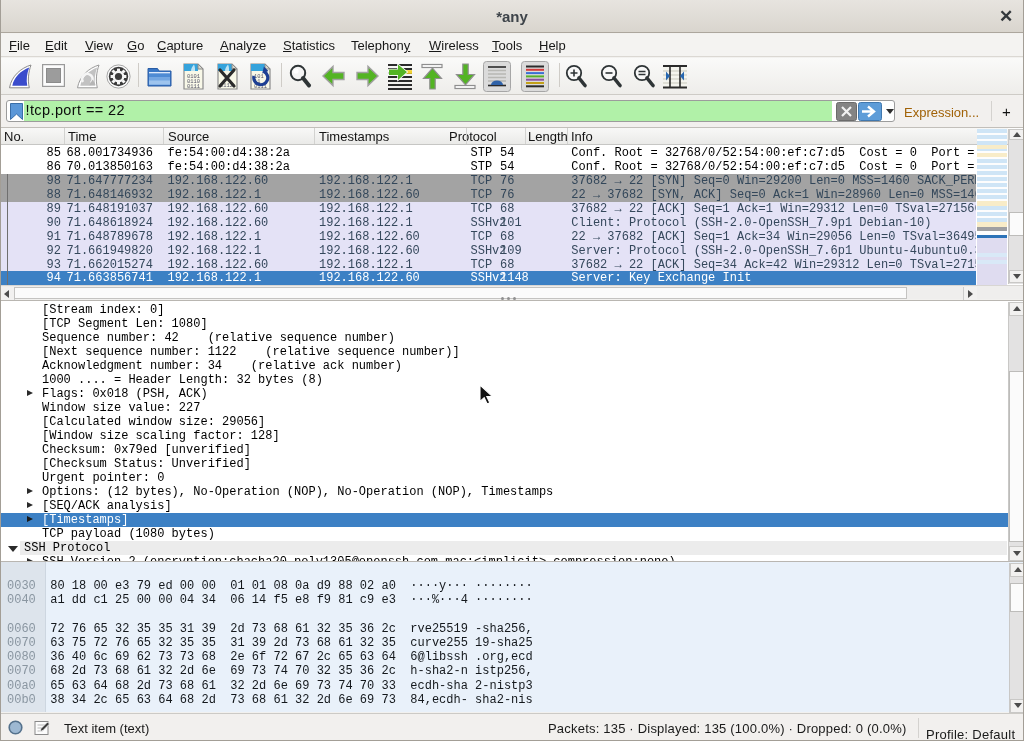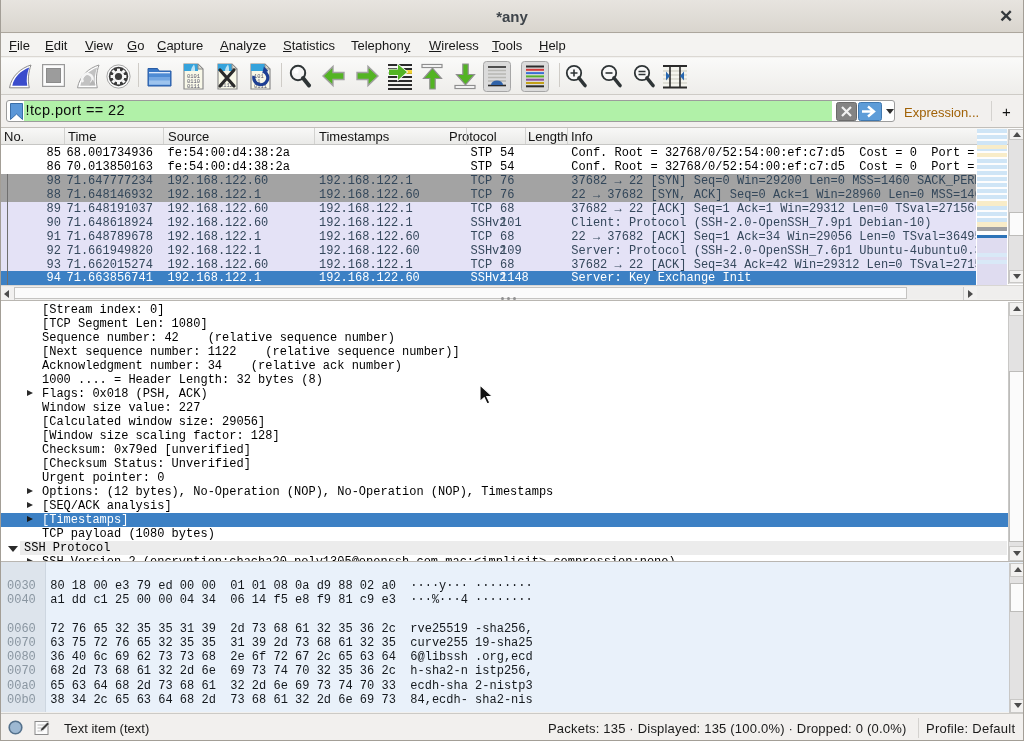--- a/index.html
+++ b/index.html
@@ -469,21 +469,21 @@
   <circle cx="7.5" cy="7.5" r="6.3" fill="#9db8d2" stroke="#54718c" stroke-width="1.6"></circle>
  </svg>
  <svg class="abs" style="left:34px;top:6px" width="16" height="16" viewBox="0 0 16 16">
   <rect x="1" y="1.5" width="13" height="13" fill="#fcfcfc" stroke="#8a8a8a"></rect>
   <path d="M3.5,5 h8 M3.5,8 h8 M3.5,11 h5" stroke="#b8b8b8" stroke-width="1"></path>
   <path d="M13.5,2 L7,8.5 l-1,3 l3,-1 L15.5,4 Z" fill="#3c3c3c" stroke="#fcfcfc" stroke-width="0.8"></path>
  </svg>
  <span class="abs" style="left:64px;top:7px">Text item (text)</span>
  <span class="abs" style="left:548px;top:7px;letter-spacing:0.2px">Packets: 135 · Displayed: 135 (100.0%) · Dropped: 0 (0.0%)</span>
  <span class="abs" style="left:918px;top:4px;width:1px;height:20px;background:#d4d2cf"></span>
- <span class="abs" style="left:926px;top:7px;letter-spacing:0.25px">Profile: Default</span>
+ <span class="abs" style="left:926px;top:13px;letter-spacing:0.25px">Profile: Default</span>
 </div>
 <svg class="abs" style="left:479px;top:384px" width="15" height="21" viewBox="0 0 15 21">
  <path d="M1,1 L1,17.5 L5.2,13.7 L8.2,20 L10.8,18.8 L7.8,12.6 L13.5,12.6 Z" fill="#111111" stroke="#ffffff" stroke-width="1.1"></path>
 </svg>
 <div class="abs" style="left:501px;top:297px;width:3px;height:3px;border-radius:50%;background:#909090"></div>
 <div class="abs" style="left:507px;top:297px;width:3px;height:3px;border-radius:50%;background:#909090"></div>
 <div class="abs" style="left:513px;top:297px;width:3px;height:3px;border-radius:50%;background:#909090"></div>
 <div class="abs" style="left:0px;top:0px;width:1024px;height:741px;border:1px solid #a39e96;border-top:none;box-sizing:border-box;pointer-events:none"></div>
 
 </body></html>

